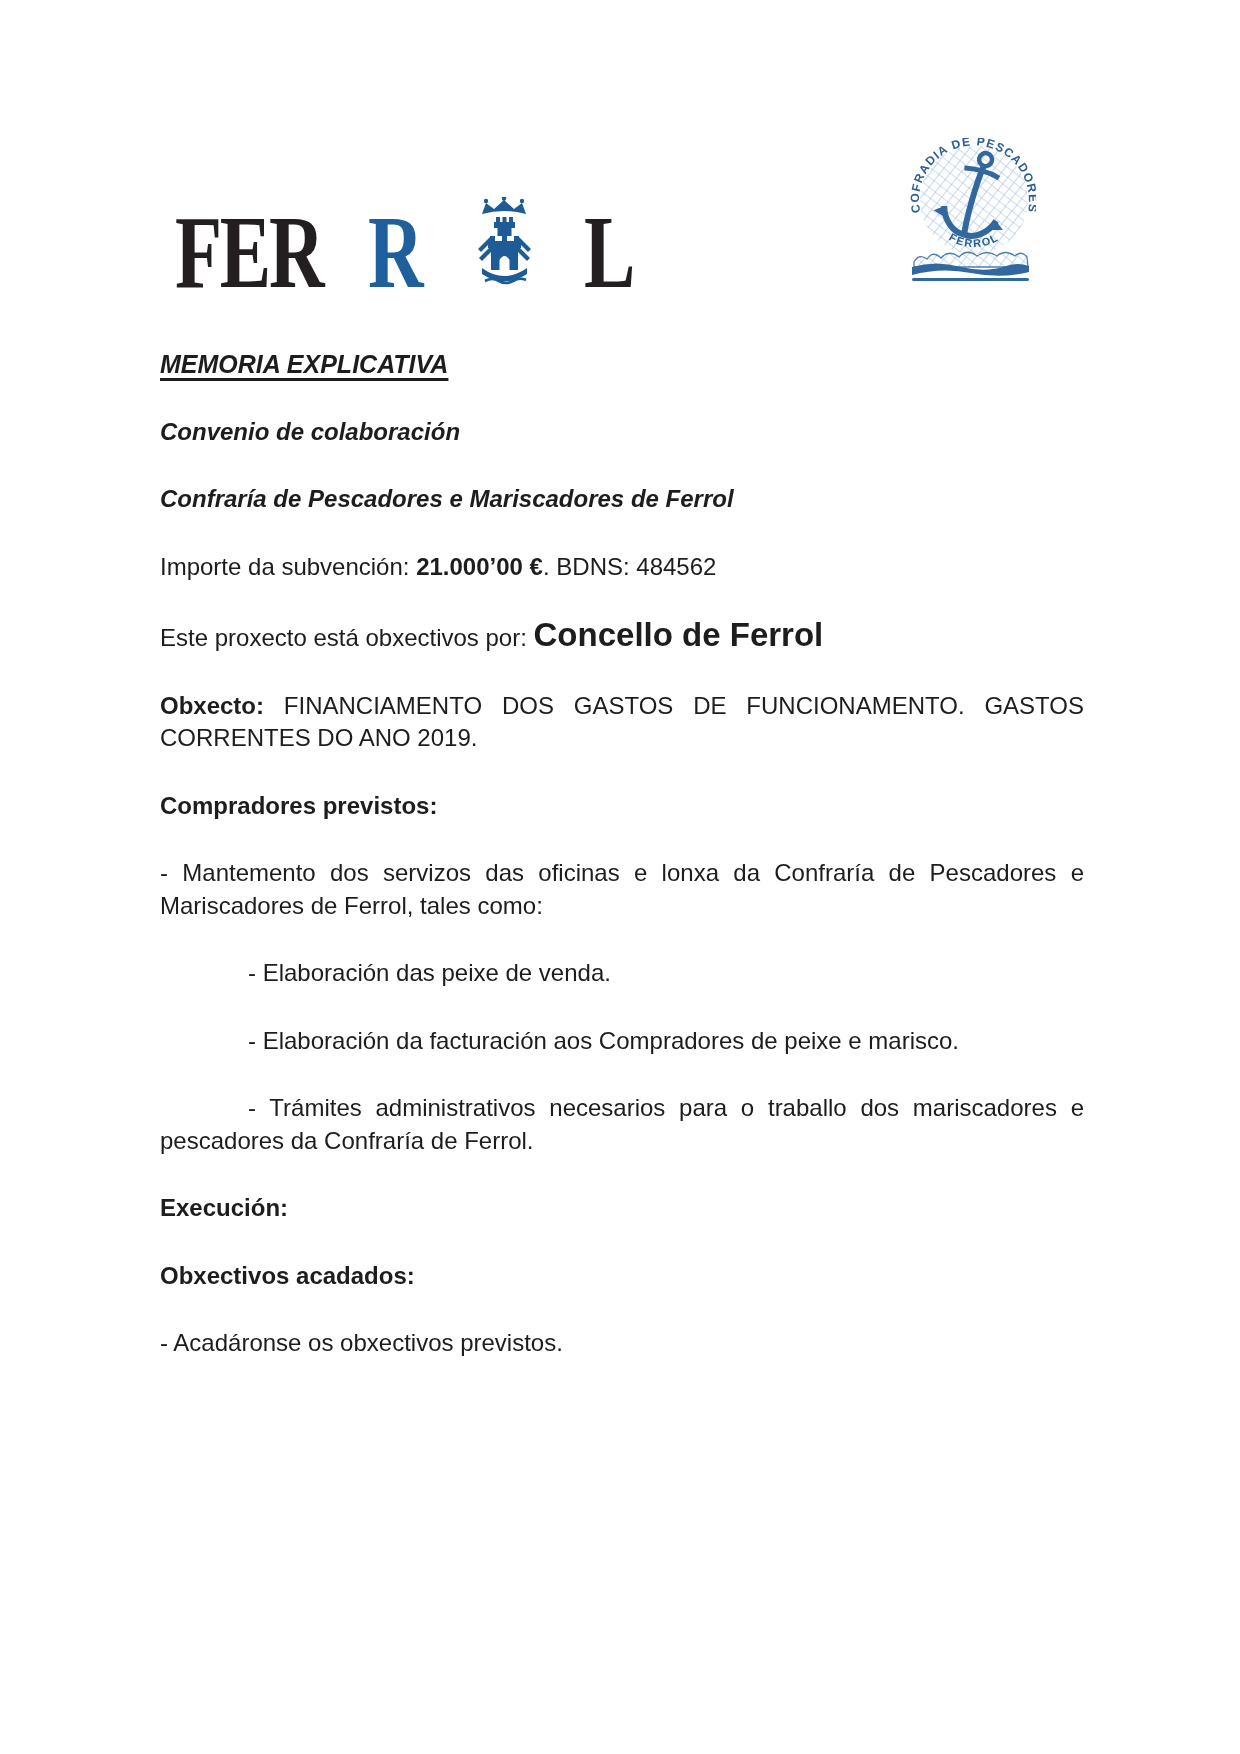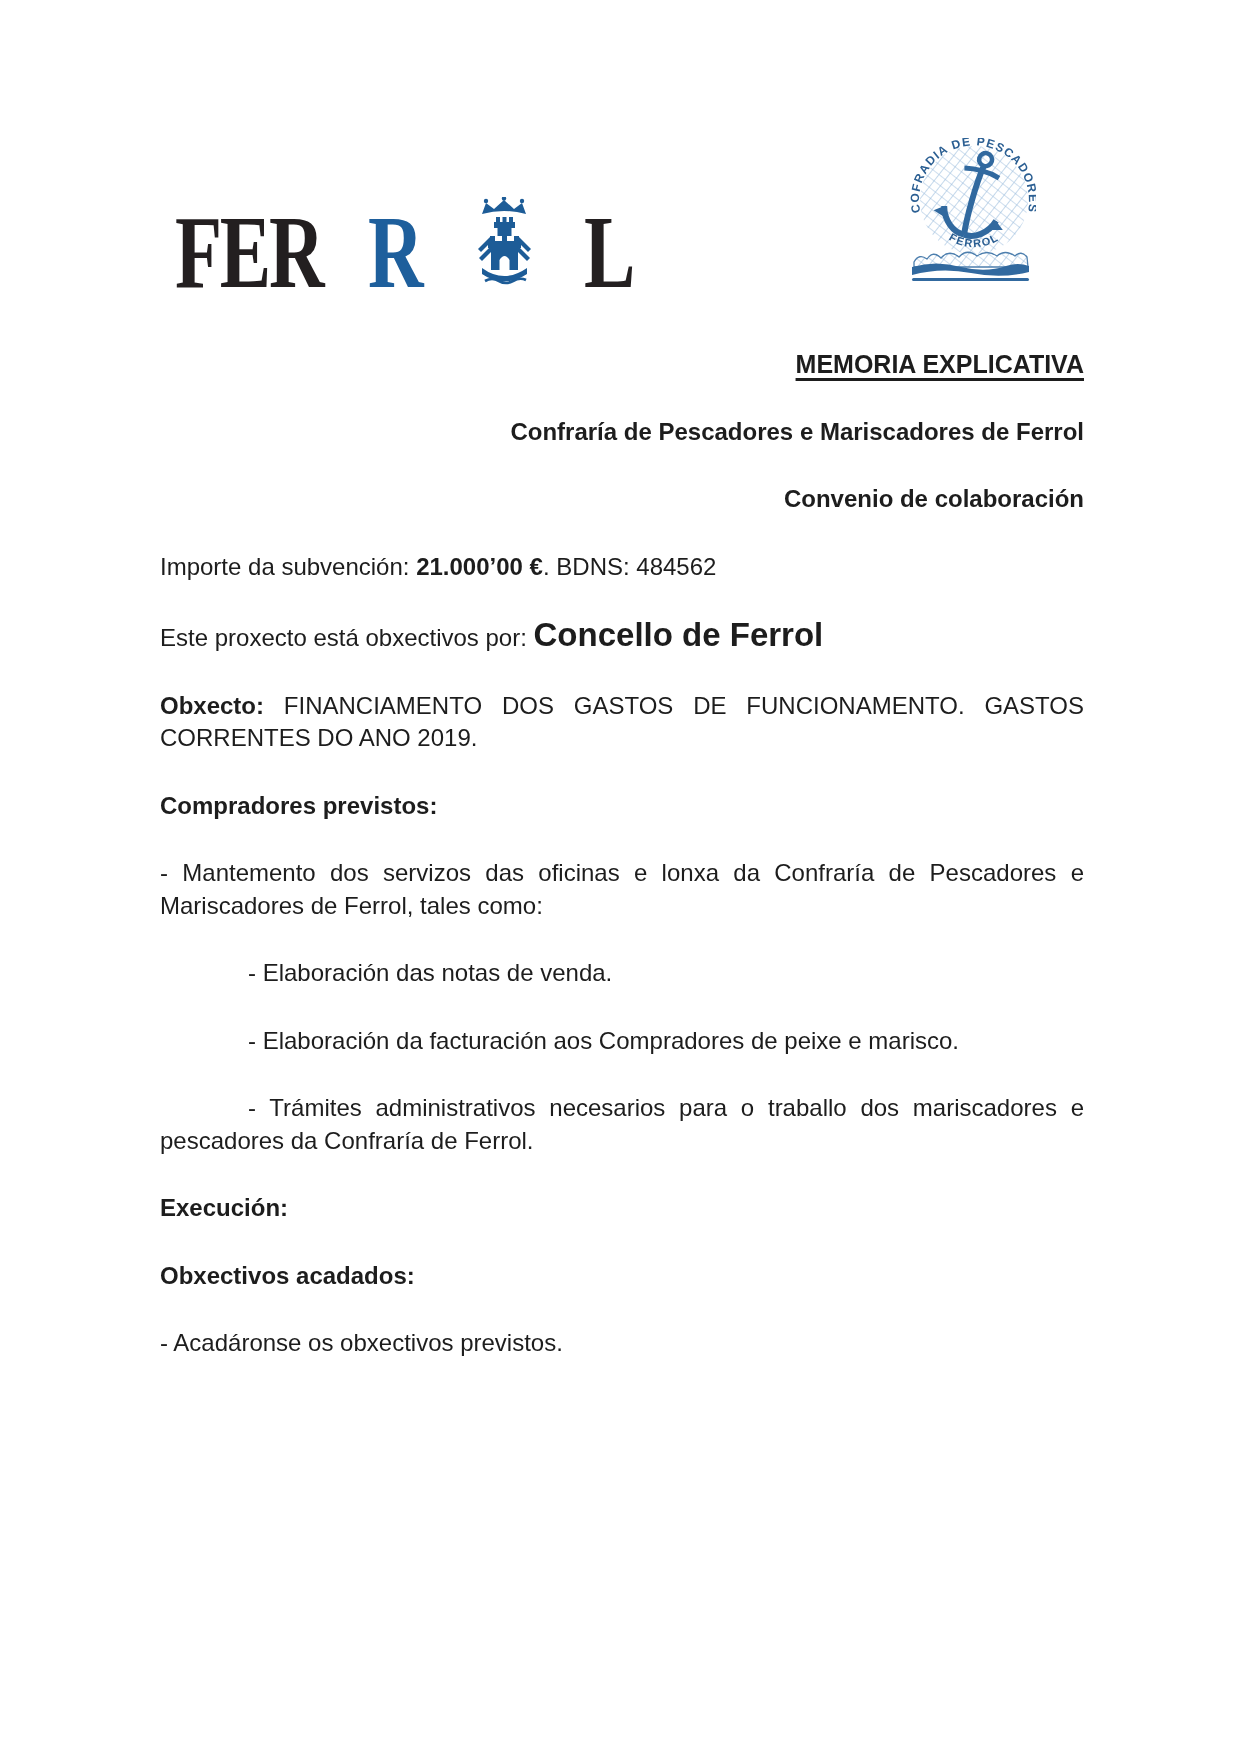--- a/index.html
+++ b/index.html
@@ -16,21 +16,21 @@
   .lg.blue  { color:#1e5f9c; }
   .lg.fer { margin-right:-54px; }
   .lg.r2  { margin-right:-16px; }
   .castle-svg { display:block; margin:0 3px 0 4px; }
 
   .seal { position:absolute; left:906px; top:138px; }
 
   
   .content { position:absolute; left:160px; top:348px; width:924px; font-size:24px; line-height:32.5px; color:#1d1d1d; }
   .content p { margin:0 0 35px 0; }
-  .center  { text-align:right; }
+  .center  { text-align:left;font-style:italic; }
   .bold    { font-weight:bold; }
   .justify { text-align:justify; }
   .indent  { text-indent:88px; }
   .title   { font-size:25px; text-decoration:underline; text-decoration-thickness:2.5px; text-underline-offset:5px; }
   b { font-weight:bold; }
   .funder  { font-weight:bold; font-size:33px; line-height:1;margin-top:44px; }
 </style>
 </head>
 <body>
 
@@ -100,35 +100,35 @@
         <path d="M8 124 Q13 115 21 121 Q27 112 35 120 Q43 111 53 119 Q61 110 71 118 Q81 111 91 118 Q99 111 109 118 Q115 112 121 119 L122 129 L8 129 Z" fill="url(#net)" stroke="#4d7fae" stroke-width="1.3"></path>
         <path d="M6 129 Q30 122 55 129 Q80 135 100 128 Q112 124 123 128 L123 134 Q95 141 65 135 Q35 129 6 137 Z" fill="#31699f"></path>
         <rect x="6" y="140" width="117" height="3" rx="1.5" fill="#31699f"></rect>
       </g>
     </svg>
   </div>
 
   <main class="content">
     <p class="center bold title">MEMORIA EXPLICATIVA</p>
 
+    <p class="center bold">Convenio de colaboración</p>
+
     <p class="center bold">Confraría de Pescadores e Mariscadores de Ferrol</p>
-
-    <p class="center bold">Convenio de colaboración</p>
 
     <p><span>Importe da subvención: </span><b>21.000’00 €</b><span>. BDNS: 484562</span></p>
 
     <p><span>Este proxecto está obxectivos por: </span><span class="funder">Concello de Ferrol</span></p>
 
     <p class="justify"><b>Obxecto:</b><span> FINANCIAMENTO DOS GASTOS DE FUNCIONAMENTO. GASTOS CORRENTES DO ANO 2019.</span></p>
 
     <p class="bold">Compradores previstos:</p>
 
     <p class="justify">- Mantemento dos servizos das oficinas e lonxa da Confraría de Pescadores e Mariscadores de Ferrol, tales como:</p>
 
-    <p class="indent">- Elaboración das notas de venda.</p>
+    <p class="indent">- Elaboración das peixe de venda.</p>
 
     <p class="indent">- Elaboración da facturación aos Compradores de peixe e marisco.</p>
 
     <p class="justify indent">- Trámites administrativos necesarios para o traballo dos mariscadores e pescadores da Confraría de Ferrol.</p>
 
 
     <p class="bold">Execución:</p>
 
 
     <p class="bold">Obxectivos acadados:</p>

